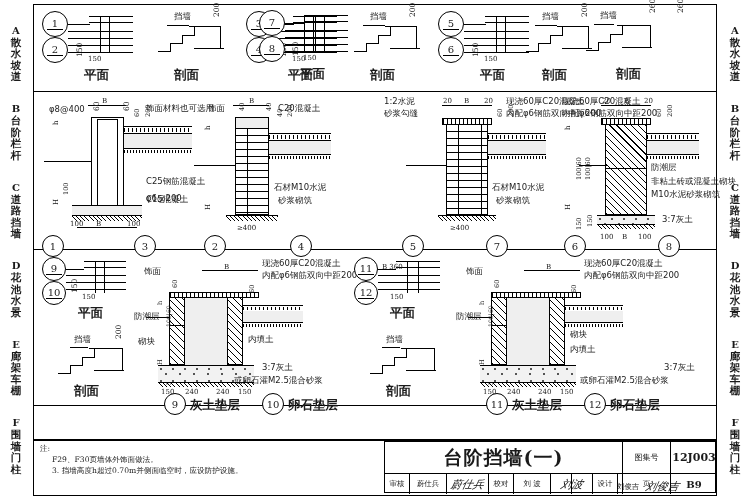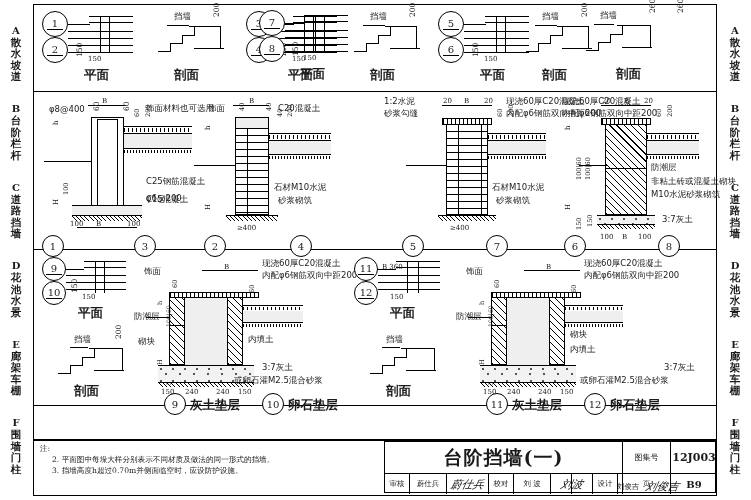--- a/index.html
+++ b/index.html
@@ -609,21 +609,21 @@
     <div class="cap" style="left:478px;top:392px;">灰土垫层</div>
     <div class="circ" style="left:550px;top:388px;width:22px;height:22px;">
       <span>12</span>
     </div>
     <div class="cap" style="left:576px;top:392px;">卵石垫层</div>
 
     <div class="notes" style="left:6px;top:438px;width:340px;">
       <div style="display:flex;">
         <span style="margin-right:3px;">注:</span>
       </div>
-      <div class="ln2">2. 平面图中每垛大样分别表示不同材质及做法的同一形式的挡墙。</div>
+      <div class="ln2">F29、F30页墙体外饰面做法。</div>
       <div class="ln2">3. 挡墙高度h超过0.70m并侧面临空时，应设防护设施。</div>
     </div>
 
     <div class="tb" style="left:350px;top:436px;width:332px;height:52px;">
       <div class="tb-cell b-r b-b" style="left:238px;top:0;width:48px;height:32px;">
         <span>图集号</span>
       </div>
       <div class="tb-cell b-r b-b" style="left:0;top:0;width:238px;height:32px;">
         <span class="tb-title">台阶挡墙(一)</span>
       </div>

